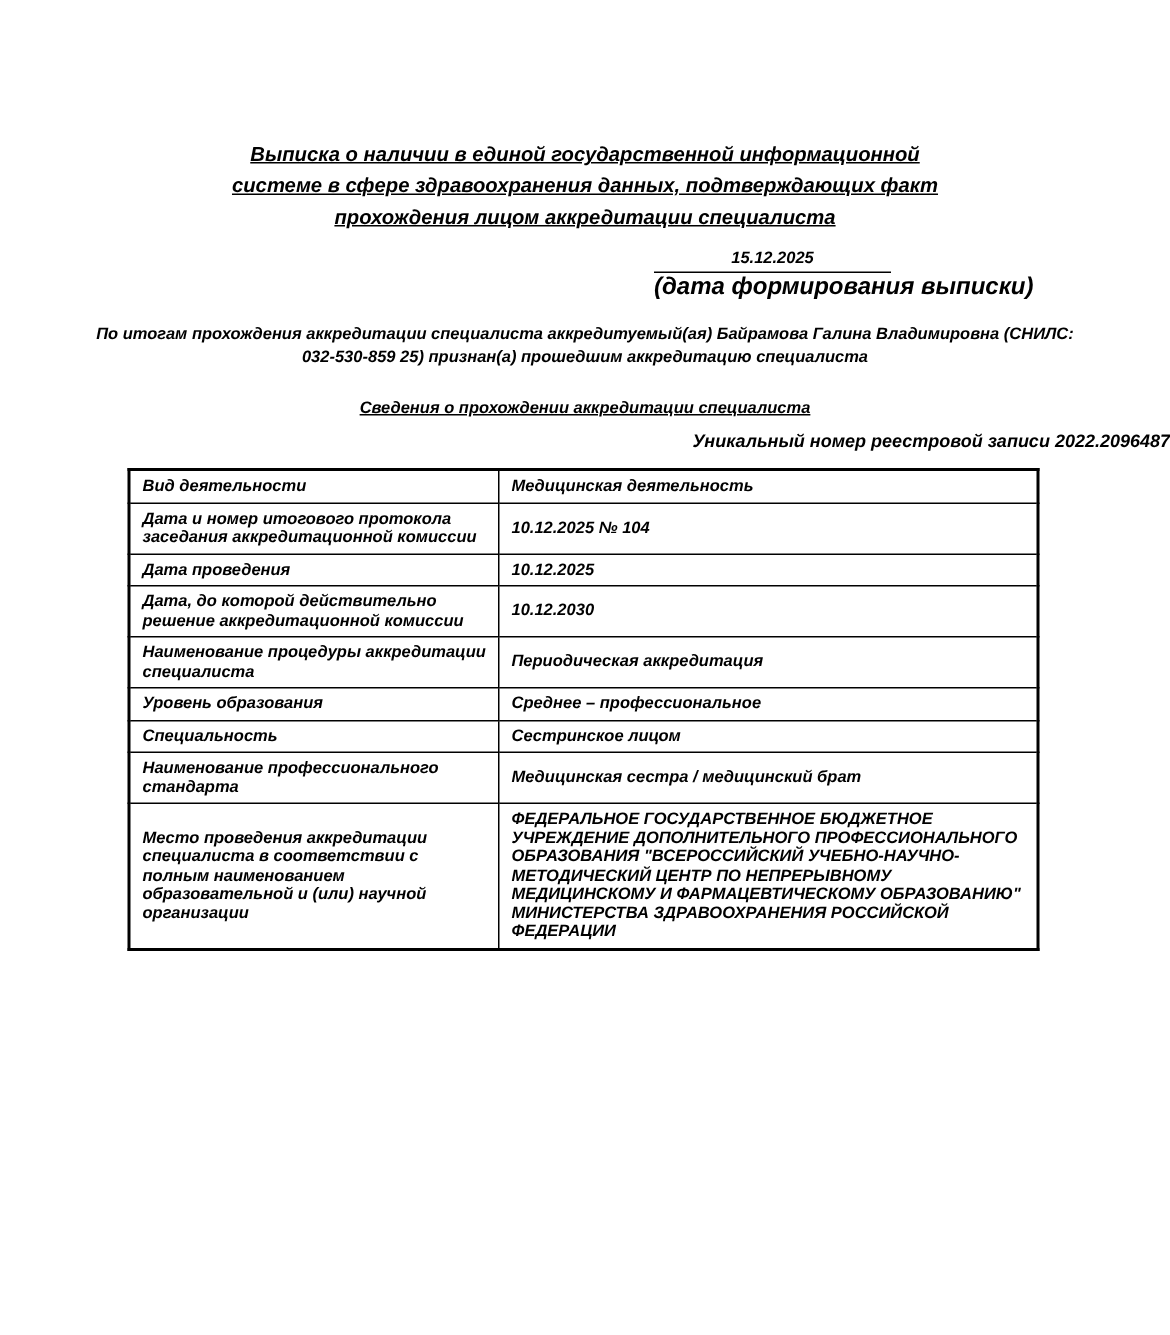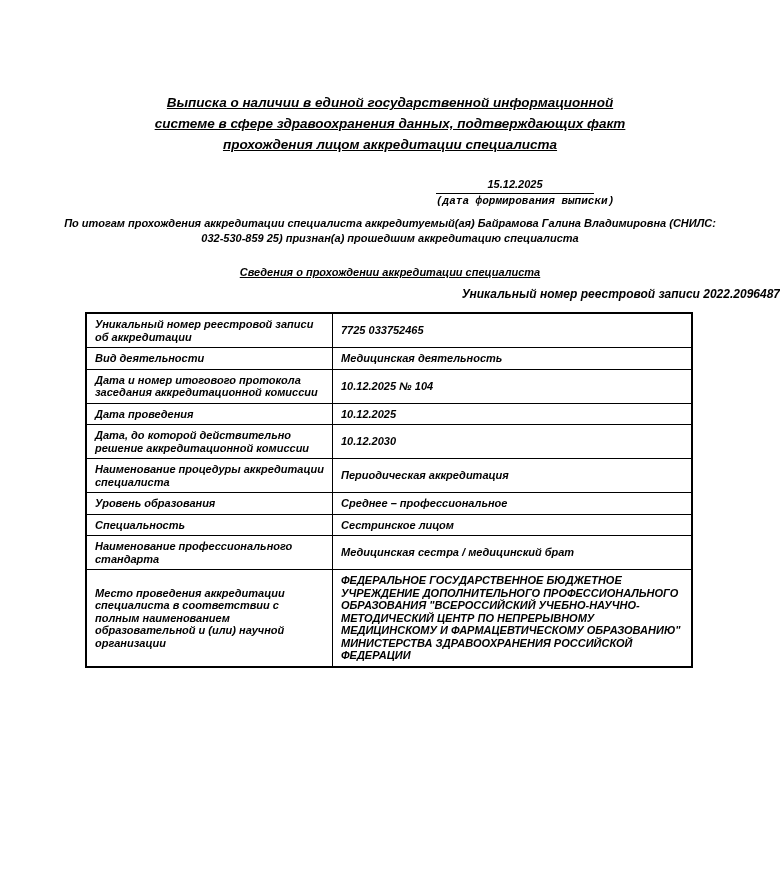--- a/index.html
+++ b/index.html
@@ -27,32 +27,30 @@
     font-size: 13.5px;
     line-height: 21px;
     text-decoration: underline;
   }
   .date-block {
     position: absolute;
     top: 166px;
     left: 436px;
     width: 158px;
     text-align: center;
-    margin-top: 12px;
   }
   .date-value {
     font-size: 11px;
     padding-bottom: 3px;
     border-bottom: 1.5px solid #000000;
   }
   .date-caption {
-    font-size: 11px;
+    font-size: 16px;
     padding-top: 1px;
     white-space: nowrap;
-    font-family: Liberation Mono, monospace;
   }
   .intro {
     position: absolute;
     top: 216px;
     left: 40px;
     right: 40px;
     text-align: center;
     font-size: 11px;
     line-height: 15px;
   }
@@ -114,24 +112,20 @@
     <div>032-530-859 25) признан(а) прошедшим аккредитацию специалиста</div>
   </div>
 
   <div class="section-heading">Сведения о прохождении аккредитации специалиста</div>
 
   <div class="registry-heading">Уникальный номер реестровой записи 2022.2096487</div>
 
   <table class="acc-table">
     <tbody>
       <tr>
-        <td class="cell-label">Уникальный номер реестровой записи об аккредитации</td>
-        <td class="cell-value">7725 033752465</td>
-      </tr>
-      <tr>
         <td class="cell-label">Вид деятельности</td>
         <td class="cell-value">Медицинская деятельность</td>
       </tr>
       <tr>
         <td class="cell-label">Дата и номер итогового протокола заседания аккредитационной комиссии</td>
         <td class="cell-value">10.12.2025 № 104</td>
       </tr>
       <tr>
         <td class="cell-label">Дата проведения</td>
         <td class="cell-value">10.12.2025</td>

